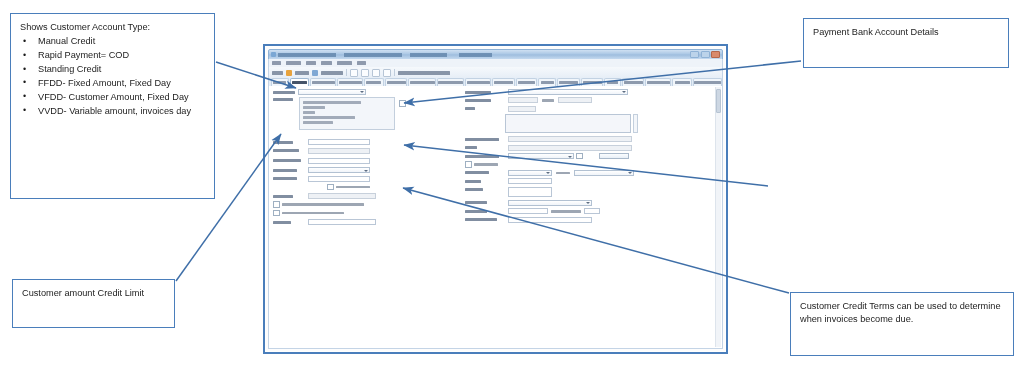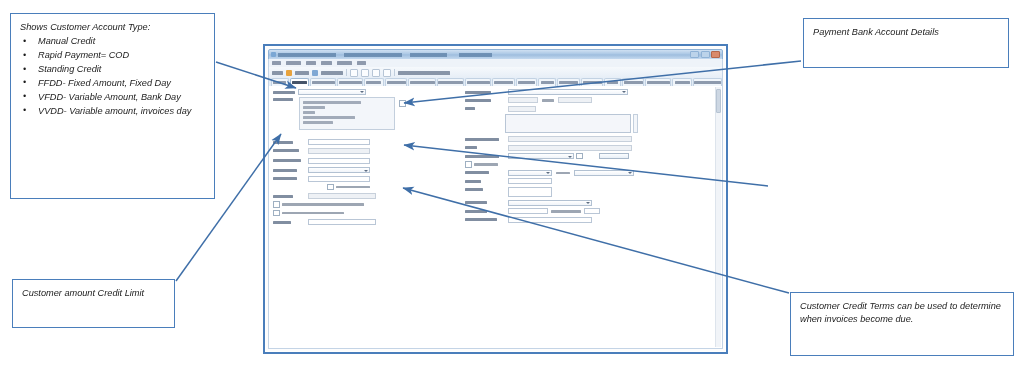--- a/index.html
+++ b/index.html
@@ -1,21 +1,21 @@
 <!DOCTYPE html>
 <html><head>
 <meta charset="utf-8">
 <style>
   html,body{margin:0;padding:0;}
   body{
     width:1024px;height:381px;background:#ffffff;
     font-family:"Liberation Sans",sans-serif;
     position:relative;overflow:hidden;
   }
-  .stage{position:absolute;inset:0;font-style:italic;}
+  .stage{position:absolute;inset:0;}
 
   
   .callout{
     position:absolute;
     border:1.4px solid #4a7ebb;
     background:#ffffff;
     box-sizing:border-box;
     color:#1c1c1c;
     font-size:9.2px;
     line-height:1.45;
@@ -151,21 +151,21 @@
     </g>
   </svg>
 
   <div class="callout" id="cal-account-type">
     <span class="title">Shows Customer Account Type:</span>
     <ul>
       <li>Manual Credit</li>
       <li>Rapid Payment= COD</li>
       <li>Standing Credit</li>
       <li>FFDD- Fixed Amount, Fixed Day</li>
-      <li>VFDD- Variable Amount, Bank Day</li>
+      <li>VFDD- Customer Amount, Fixed Day</li>
       <li>VVDD- Variable amount, invoices day</li>
     </ul>
   </div>
 
   <div class="callout" id="cal-credit-limit">
     <p>Customer amount Credit Limit</p>
   </div>
 
   <div class="callout" id="cal-bank">
     <p>Payment Bank Account Details</p>

